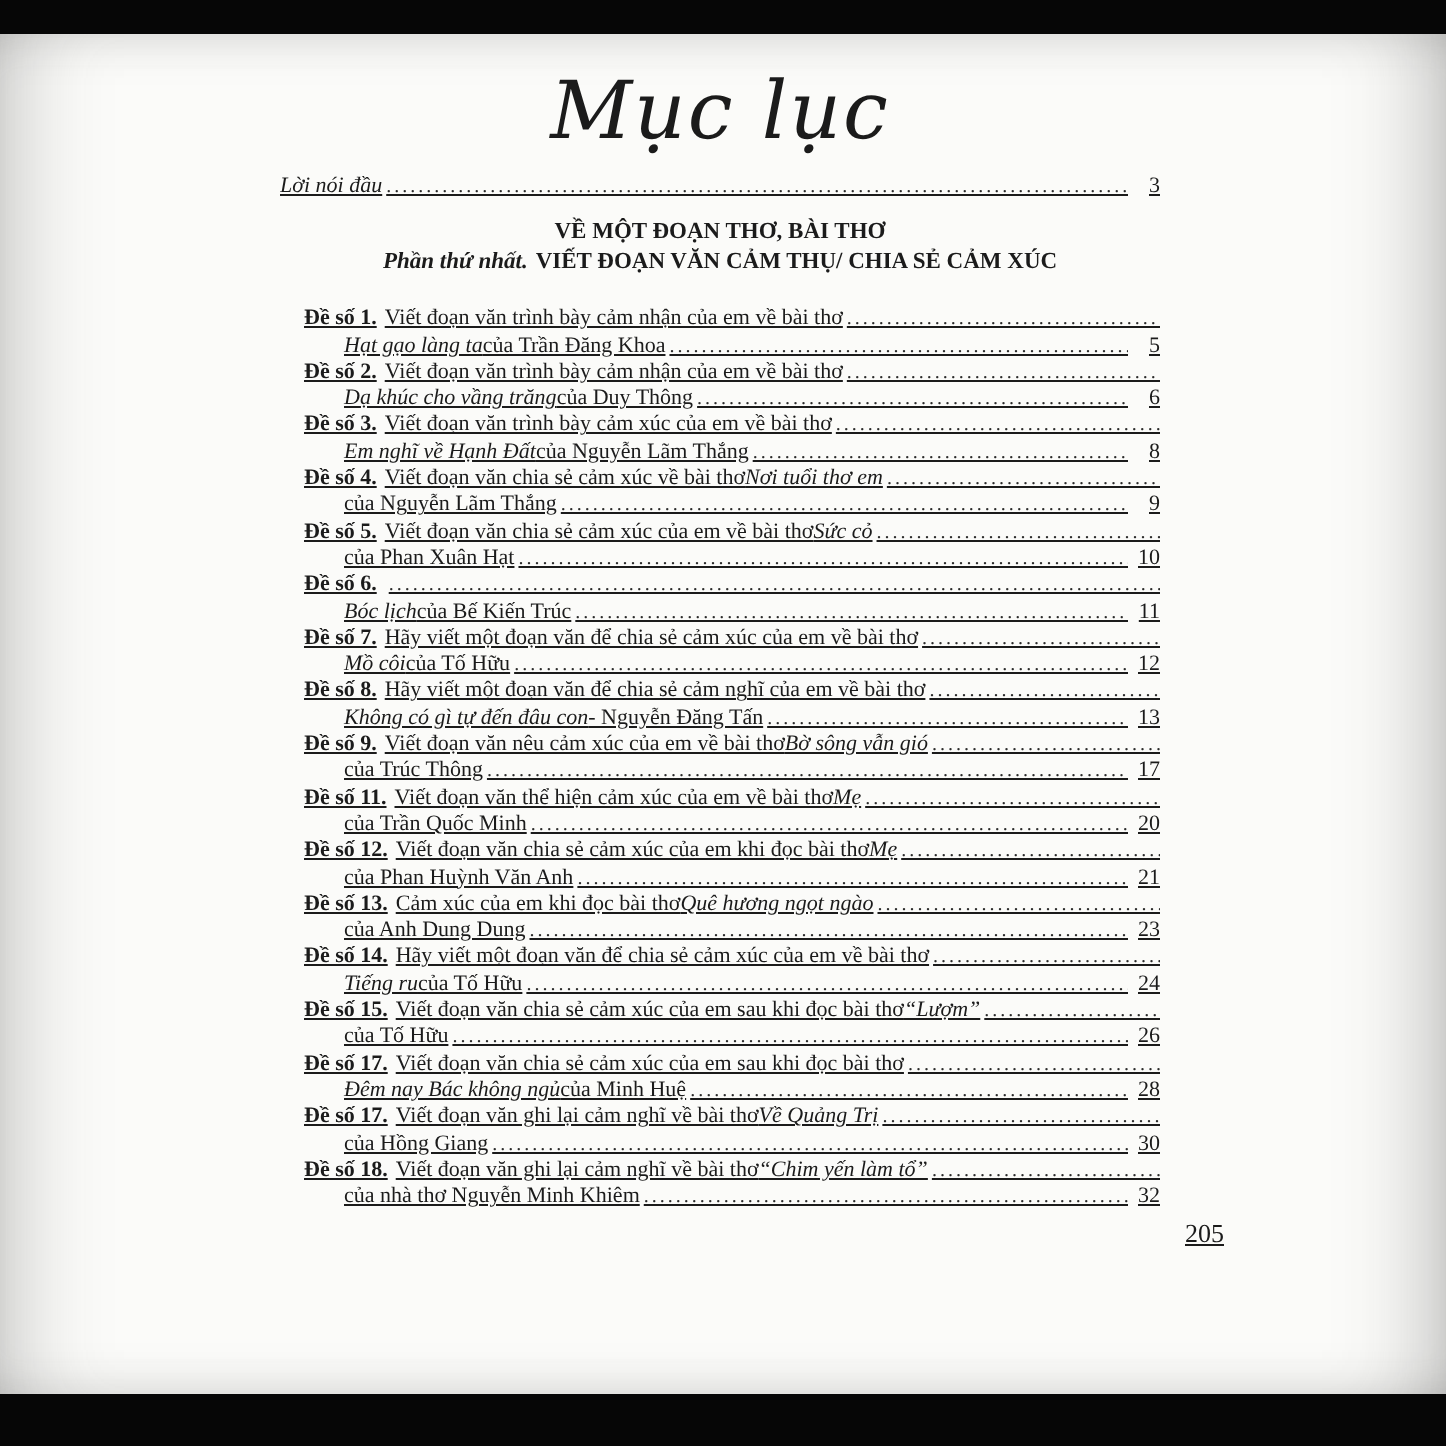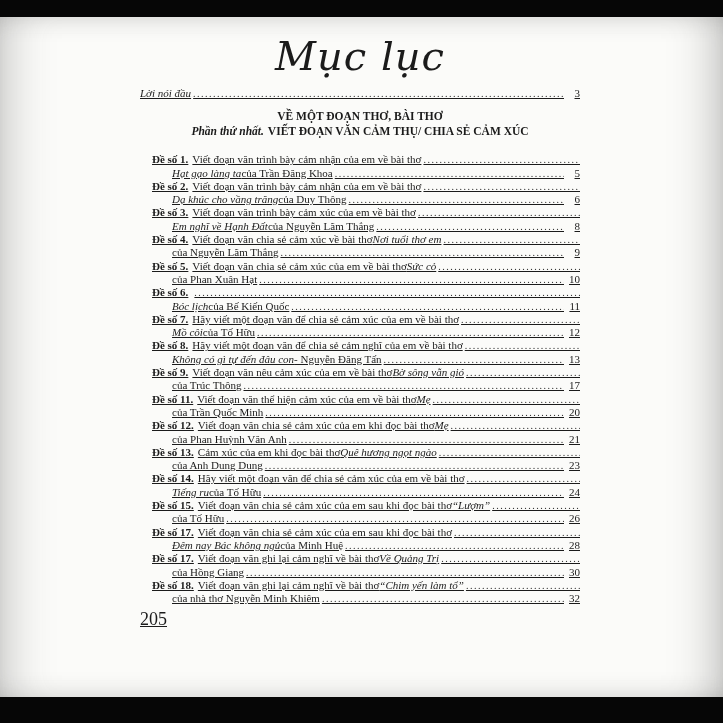--- a/index.html
+++ b/index.html
@@ -43,21 +43,21 @@
   .t:empty{display:none;}
   .dots{
     flex:1 1 auto;min-width:0;overflow:hidden;white-space:nowrap;
     color:#2a2a2a;padding:0 2px;
   }
   .dots::after{
     content:"....................................................................................................................................................................";
     letter-spacing:1.5px;font-size:10px;
   }
   .pg{flex:0 0 auto;min-width:16px;text-align:right;}
-  .pageno{margin-top:4px;text-align:left;margin-right:-32px;font-size:18px;text-decoration:underline;}
+  .pageno{margin-top:4px;text-align:right;margin-right:-32px;font-size:13px;text-decoration:underline;}
 </style>
 </head>
 <body>
 
 <div class="bar top"></div>
 
 <div class="sheet">
   <div class="content">
 
     <h1 class="title">Mục lục</h1>
@@ -150,21 +150,21 @@
   </div>
 
   <div class="entry">
     <div class="line">
       <span class="lbl">Đề số 6.</span>
 
       <span class="dots"></span>
     </div>
     <div class="line l2">
       <span class="t it l2i">Bóc lịch</span>
-      <span class="t l2r"> của Bế Kiến Quốc</span>
+      <span class="t l2r"> của Bế Kiến Trúc</span>
       <span class="dots"></span>
       <span class="pg">11</span>
     </div>
   </div>
 
   <div class="entry">
     <div class="line">
       <span class="lbl">Đề số 7.</span>
       <span class="t l1r">Hãy viết một đoạn văn để chia sẻ cảm xúc của em về bài thơ</span>
 

